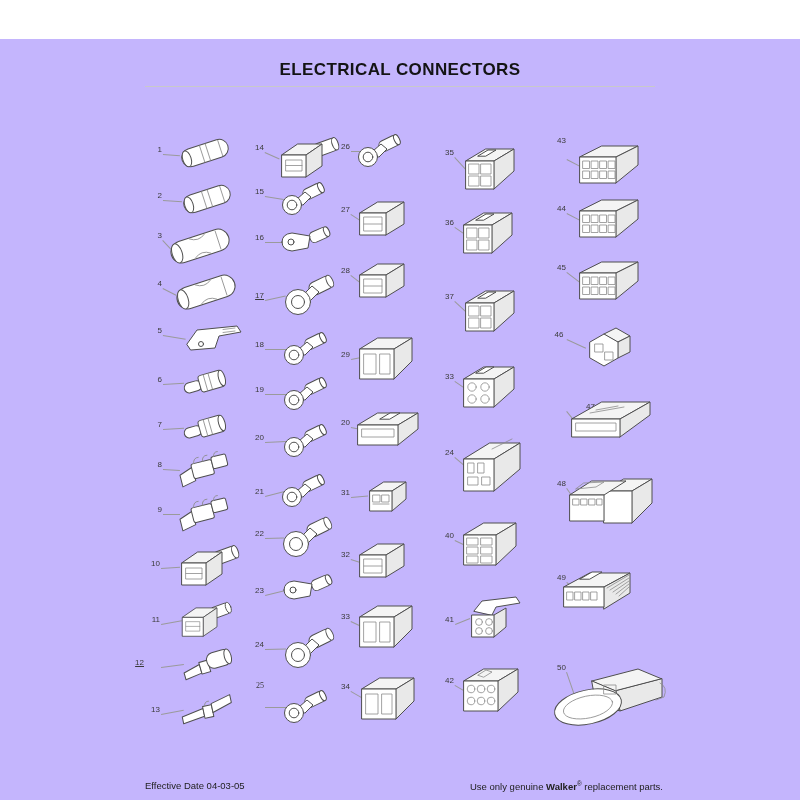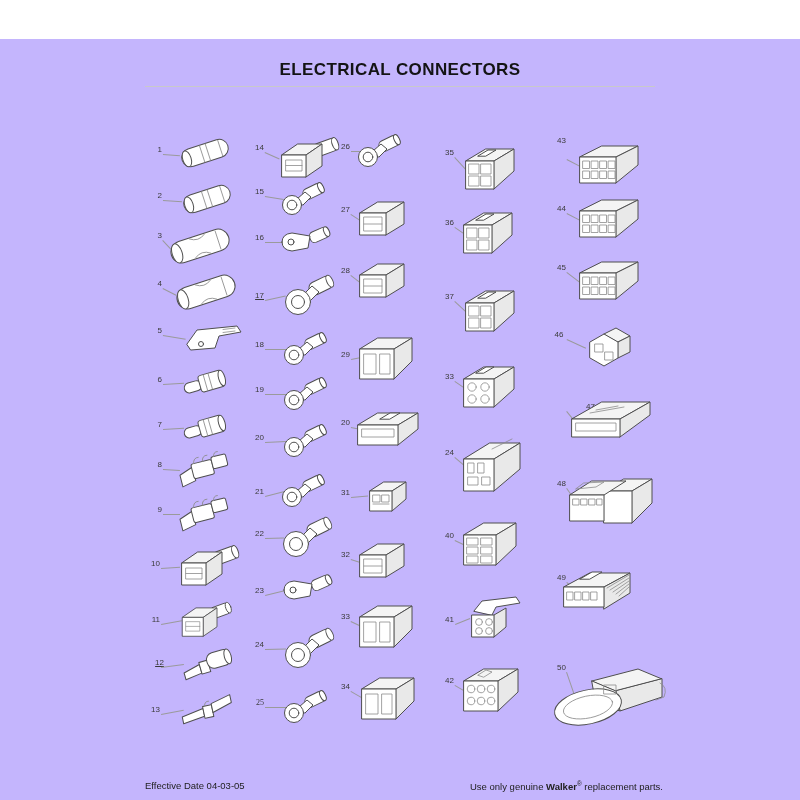--- a/index.html
+++ b/index.html
@@ -328,21 +328,21 @@
 
   <div>
     <span class="num" style="left: 146px; top: 576px;">11</span>
     <span class="leader" style="left: 161px; top: 585px; width: 21.3235px; transform: rotate(-0.174401rad);"></span>
     <svg class="glyph" width="64" height="46" viewBox="0 0 64 46" style="left: 174px; top: 556px;">
           <use href="#g-disc-f-sm"></use>
         </svg>
   </div>
 
   <div>
-    <span class="num" style="left: 150px; top: 619px; text-decoration: underline;">12</span>
+    <span class="num" style="left: 130px; top: 619px; text-decoration: underline;">12</span>
     <span class="leader" style="left: 161px; top: 628px; width: 23.1821px; transform: rotate(-0.125425rad);"></span>
     <svg class="glyph" width="64" height="42" viewBox="0 0 64 42" style="left: 176px; top: 602px;">
           <use href="#g-spade-m"></use>
         </svg>
   </div>
 
   <div>
     <span class="num" style="left: 146px; top: 666px; text-align: right;">13</span>
     <span class="leader" style="left: 161px; top: 675px; width: 23.3985px; transform: rotate(-0.184823rad);"></span>
     <svg class="glyph" width="68" height="34" viewBox="0 0 68 34" style="left: 176px; top: 652px;">
@@ -432,21 +432,21 @@
 
   <div>
     <span class="num" style="left: 250px; top: 601px;">24</span>
     <span class="leader" style="left: 265px; top: 610px; width: 21.0086px; transform: rotate(-0.0285636rad);"></span>
     <svg class="glyph" width="64" height="48" viewBox="0 0 64 48" style="left: 278px; top: 583px;">
           <use href="#g-ring-lg"></use>
         </svg>
   </div>
 
   <div>
-    <span class="num" style="left: 250px; top: 659px; font-family: Liberation Serif, serif;">25</span>
+    <span class="num" style="left: 250px; top: 642px; font-family: Liberation Serif, serif;">25</span>
     <span class="leader" style="left: 265px; top: 668px; width: 21px; transform: rotate(0rad);"></span>
     <svg class="glyph" width="56" height="40" viewBox="0 0 56 40" style="left: 278px; top: 646px;">
           <use href="#g-ring-sm"></use>
         </svg>
   </div>
 
   <div>
     <span class="num" style="left: 336px; top: 103px;">26</span>
     <span class="leader" style="left: 351px; top: 112px; width: 9px; transform: rotate(0rad);"></span>
     <svg class="glyph" width="56" height="40" viewBox="0 0 56 40" style="left: 352px; top: 90px;">

